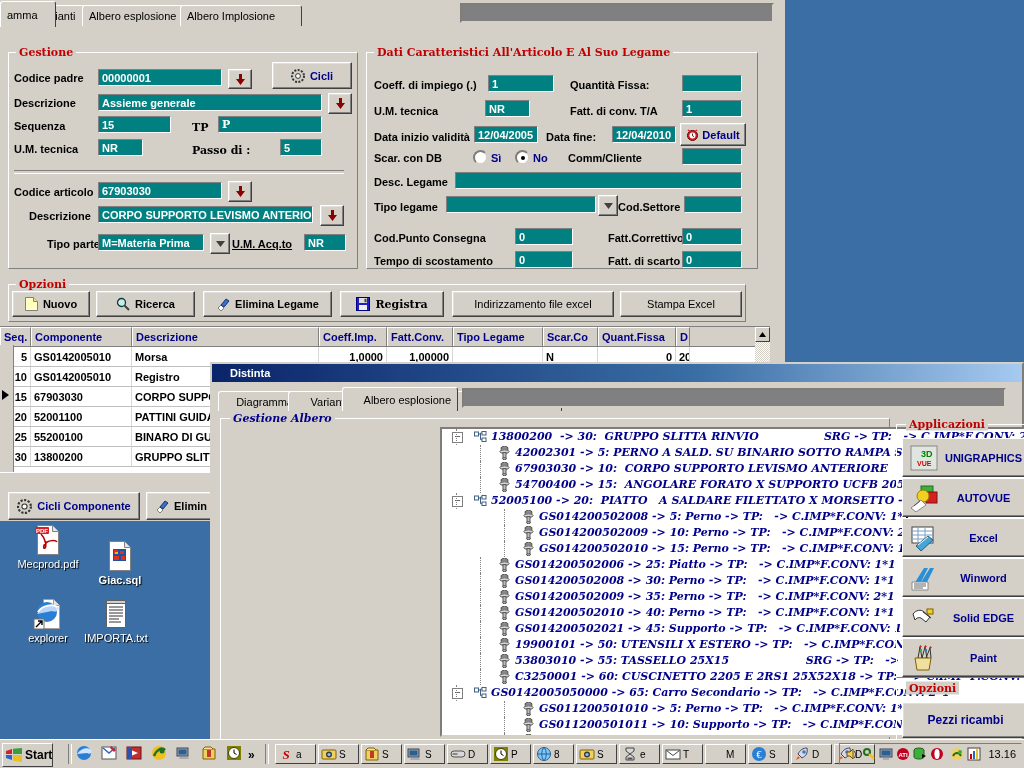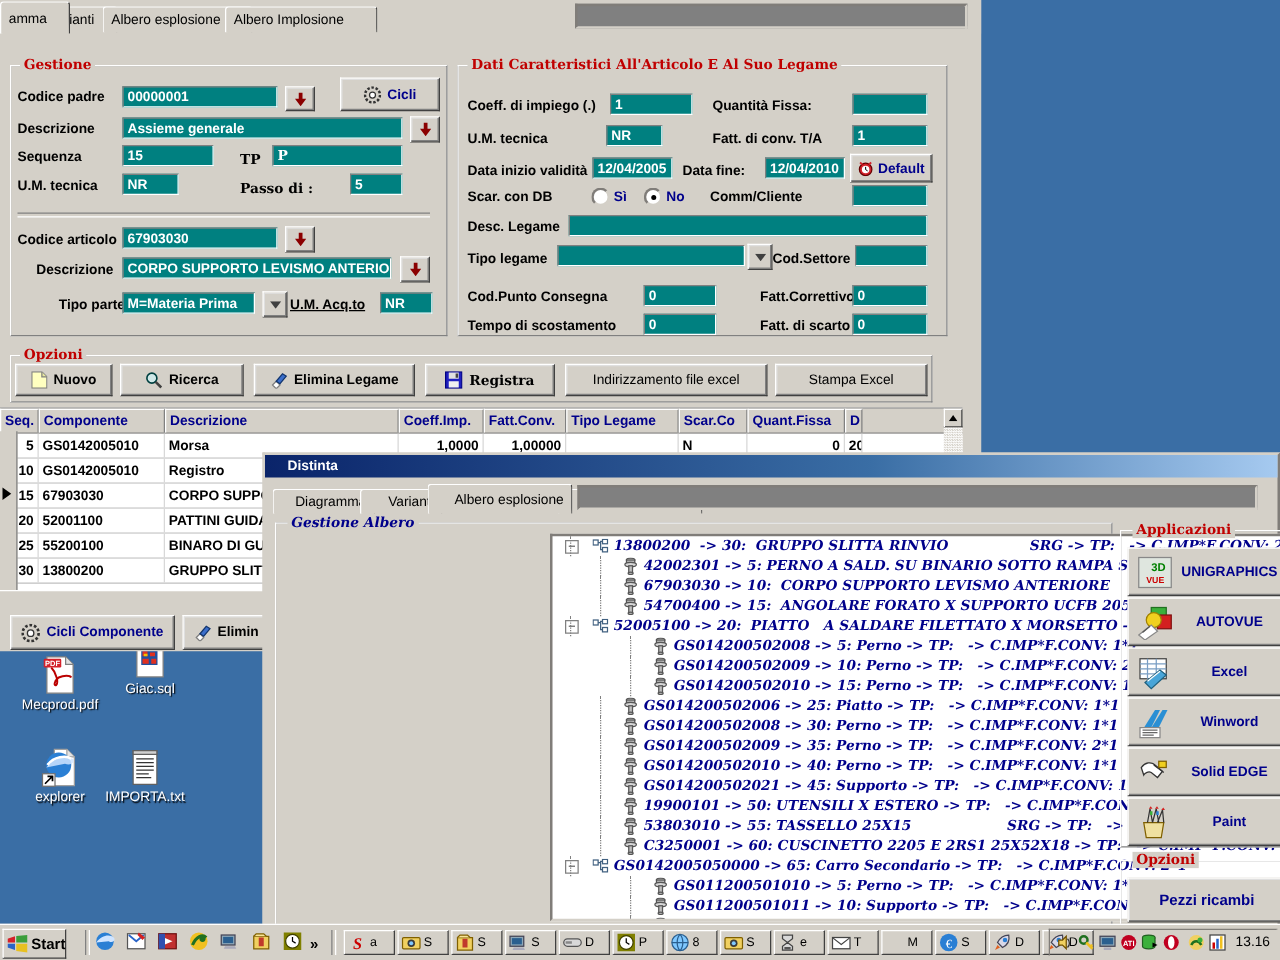--- a/index.html
+++ b/index.html
@@ -116,21 +116,21 @@
     <div class="deskicon" style="left: 10px; top: 524px;">
       <div class="glyph"><svg width="32" height="32" viewBox="0 0 32 32">
           <path d="M5.5 1.5h15l6 6v23h-21z" fill="#fff" stroke="#808080"></path>
           <path d="M20.5 1.5v6h6" fill="#e4e4e4" stroke="#808080"></path>
           <path d="M9 10c4 4 6 12 4 14-2 1-2-3 2-6 4-2 9-2 10 0" fill="none" stroke="#b00" stroke-width="1.6"></path>
           <rect x="3" y="3" width="14" height="7" rx="1" fill="#d4212a"></rect>
           <text x="10" y="9" font-size="6" fill="#fff" text-anchor="middle" font-family="sans-serif" font-weight="bold">PDF</text>
         </svg></div>
       <div class="cap">Mecprod.pdf</div>
     </div>
-    <div class="deskicon" style="left: 82px; top: 511px;">
+    <div class="deskicon" style="left: 82px; top: 540px; font-weight: bold;">
       <div class="glyph"><svg width="32" height="32" viewBox="0 0 32 32">
           <path d="M5.5 1.5h15l6 6v23h-21z" fill="#fff" stroke="#808080"></path>
           <path d="M20.5 1.5v6h6" fill="#e4e4e4" stroke="#808080"></path>
           <rect x="9" y="9" width="13" height="12" fill="#2050a0"></rect>
           <path d="M10 10h4v4h-4zM16 11h4v3h-4zM10 16h5v4h-5zM17 16h4v4h-4z" fill="#e03020"></path>
           <path d="M11 12h3v2h-3z" fill="#f0c000"></path>
         </svg></div>
       <div class="cap">Giac.sql</div>
     </div>
     <div class="deskicon" style="left: 10px; top: 598px;">

